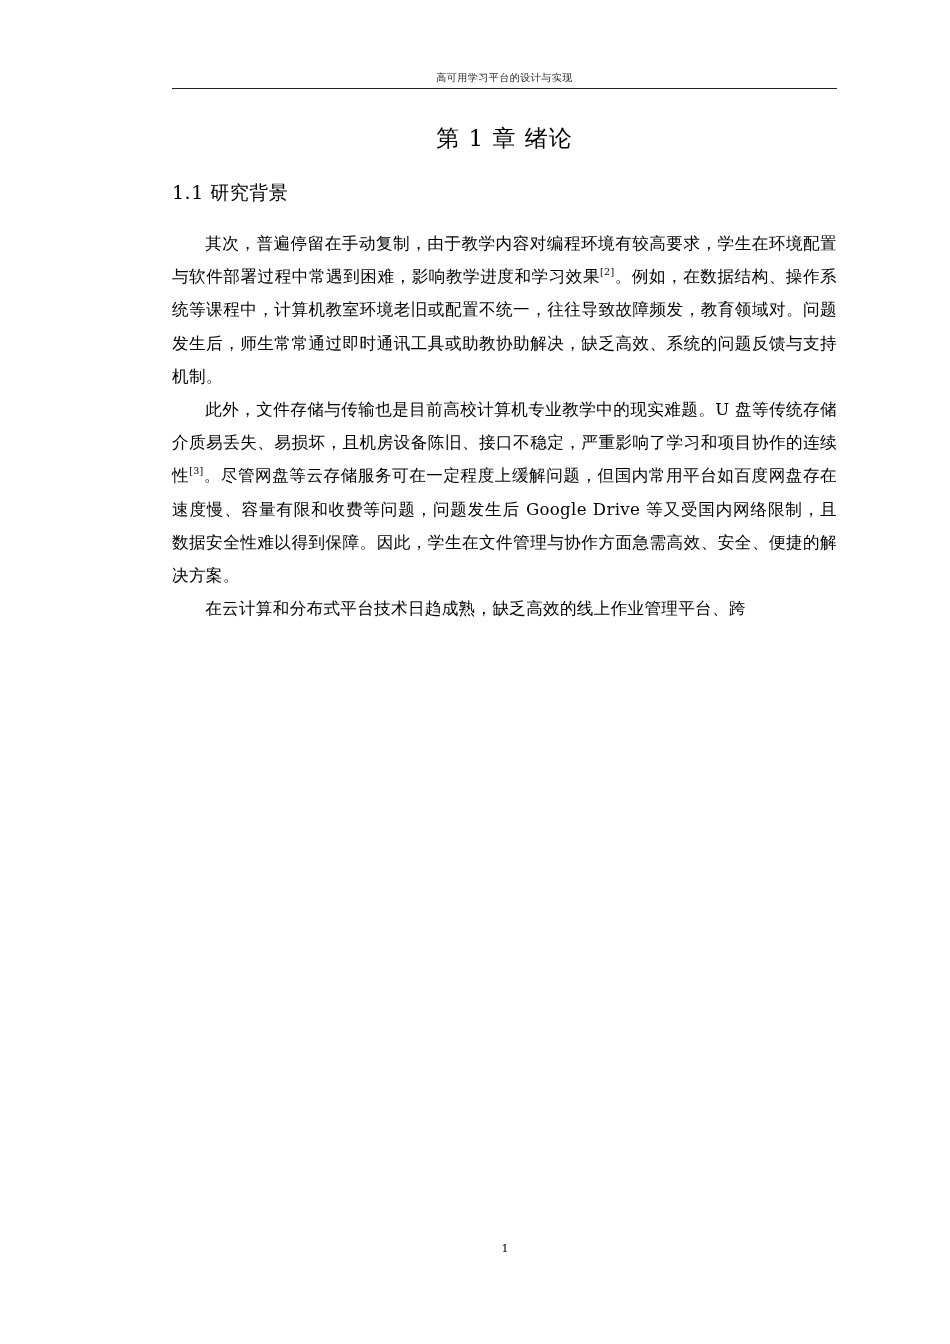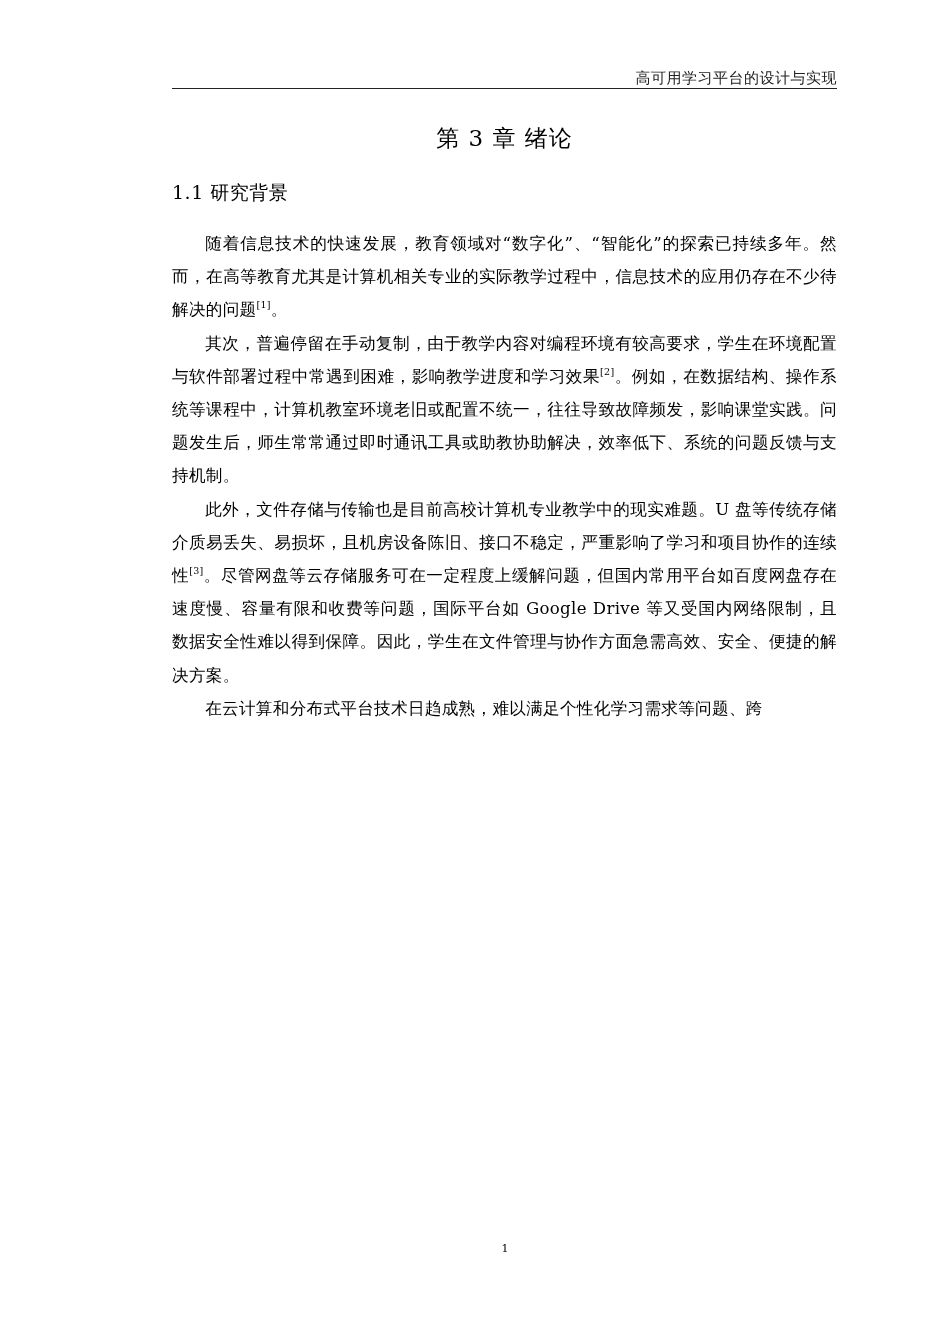--- a/index.html
+++ b/index.html
@@ -20,22 +20,22 @@
       left: 0; top: 0;
       width: 950px;
       height: 1344px;
       background: #ffffff;
     }
     .running-header {
       position: absolute;
       left: 172px;
       width: 665px;
       top: 69px;
-      text-align: right;
-      font-size: 15px;
+      text-align: center;
+      font-size: 10px;
       line-height: 18px;
       color: #222;
       letter-spacing: 0.5px;
     }
     .header-rule {
       position: absolute;
       left: 172px;
       width: 665px;
       top: 88px;
       height: 0;
@@ -90,26 +90,25 @@
     }
   </style>
 </head>
 <body>
 
 <div class="page">
 
   <div class="running-header">高可用学习平台的设计与实现</div>
   <div class="header-rule"></div>
 
-  <h1 class="chapter-title" style="margin:0;font-weight:normal;">第 3 章  绪论</h1>
+  <h1 class="chapter-title" style="margin:0;font-weight:normal;">第 1 章  绪论</h1>
 
   <h2 class="section-title" style="margin:0;font-weight:normal;">1.1 研究背景</h2>
 
   <div class="body">
-    <p class="para"><span>随着信息技术的快速发展，教育领域对“数字化”、“智能化”的探索已持续多年。然而，在高等教育尤其是计算机相关专业的实际教学过程中，信息技术的应用仍存在不少待解决的问题</span><span class="cite">[1]</span><span>。</span></p>
-    <p class="para"><span>其次，普遍停留在手动复制，由于教学内容对编程环境有较高要求，学生在环境配置与软件部署过程中常遇到困难，影响教学进度和学习效果</span><span class="cite">[2]</span><span>。例如，在数据结构、操作系统等课程中，计算机教室环境老旧或配置不统一，往往导致故障频发，影响课堂实践。问题发生后，师生常常通过即时通讯工具或助教协助解决，效率低下、系统的问题反馈与支持机制。</span></p>
-    <p class="para"><span>此外，文件存储与传输也是目前高校计算机专业教学中的现实难题。U 盘等传统存储介质易丢失、易损坏，且机房设备陈旧、接口不稳定，严重影响了学习和项目协作的连续性</span><span class="cite">[3]</span><span>。尽管网盘等云存储服务可在一定程度上缓解问题，但国内常用平台如百度网盘存在速度慢、容量有限和收费等问题，国际平台如 Google Drive 等又受国内网络限制，且数据安全性难以得到保障。因此，学生在文件管理与协作方面急需高效、安全、便捷的解决方案。</span></p>
-    <p class="para"><span>在云计算和分布式平台技术日趋成熟，难以满足个性化学习需求等问题、跨</span></p>
+    <p class="para"><span>其次，普遍停留在手动复制，由于教学内容对编程环境有较高要求，学生在环境配置与软件部署过程中常遇到困难，影响教学进度和学习效果</span><span class="cite">[2]</span><span>。例如，在数据结构、操作系统等课程中，计算机教室环境老旧或配置不统一，往往导致故障频发，教育领域对。问题发生后，师生常常通过即时通讯工具或助教协助解决，缺乏高效、系统的问题反馈与支持机制。</span></p>
+    <p class="para"><span>此外，文件存储与传输也是目前高校计算机专业教学中的现实难题。U 盘等传统存储介质易丢失、易损坏，且机房设备陈旧、接口不稳定，严重影响了学习和项目协作的连续性</span><span class="cite">[3]</span><span>。尽管网盘等云存储服务可在一定程度上缓解问题，但国内常用平台如百度网盘存在速度慢、容量有限和收费等问题，问题发生后 Google Drive 等又受国内网络限制，且数据安全性难以得到保障。因此，学生在文件管理与协作方面急需高效、安全、便捷的解决方案。</span></p>
+    <p class="para"><span>在云计算和分布式平台技术日趋成熟，缺乏高效的线上作业管理平台、跨</span></p>
   </div>
 
   <div class="page-number">1</div>
 
 </div>
 
 </body></html>

